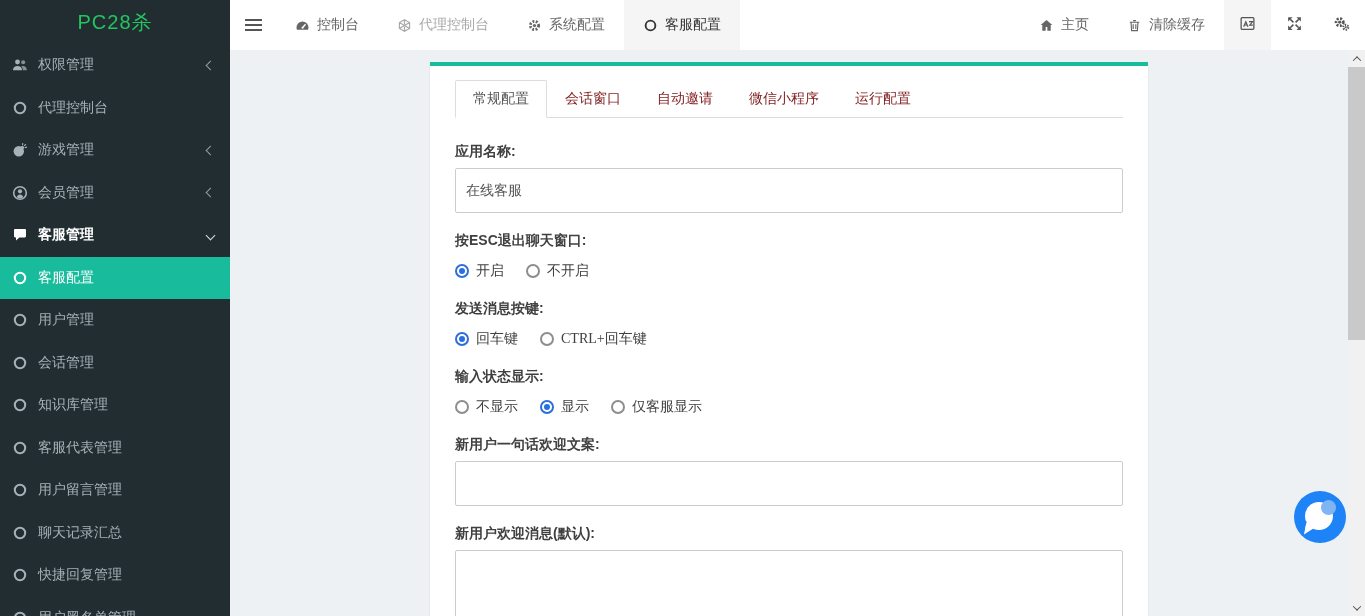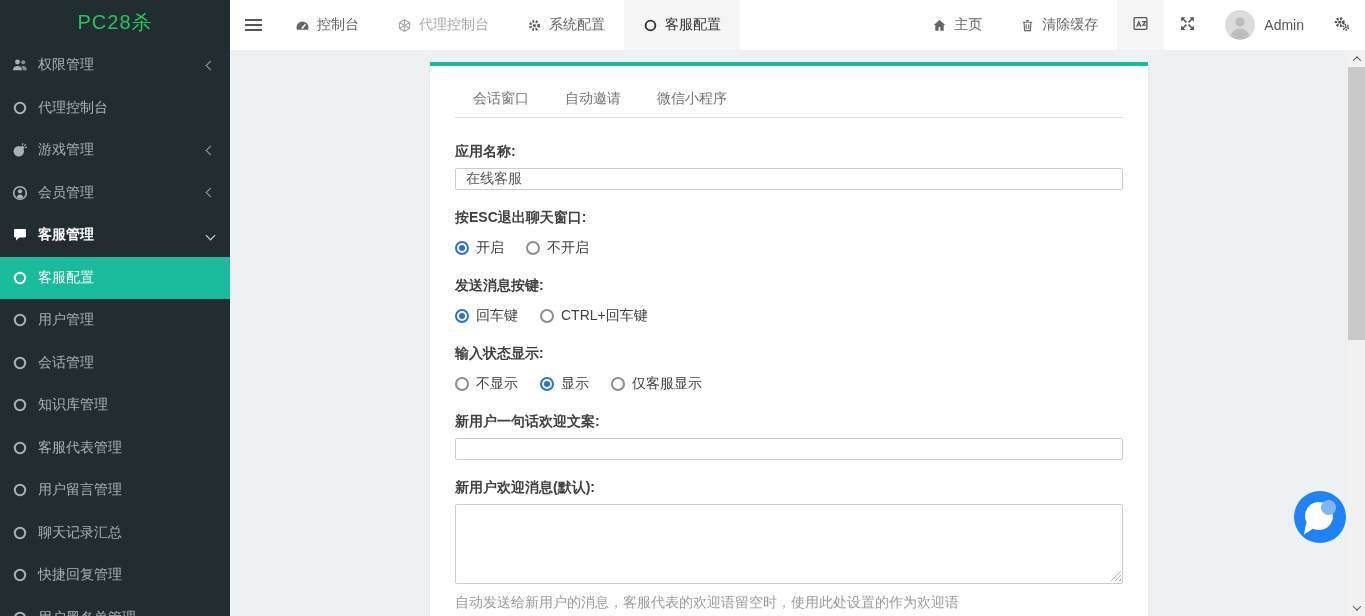--- a/index.html
+++ b/index.html
@@ -44,28 +44,28 @@
   .icon-btn.lightbg { background:#f5f5f5; }
   .user-chip { display:flex; align-items:center; padding:0 14px; cursor:pointer; color:#555; }
   .user-chip .avatar { width:30px; height:30px; margin-right:9px; }
   .user-chip .avatar svg { width:30px; height:30px; }
 
   
   .content { position:absolute; left:230px; top:50px; right:17px; bottom:0; background:#edf1f4; overflow:hidden; }
   .panel { width:718px; margin:12px auto 0; background:#fff; border-top:4px solid #17bc9b;
            box-shadow:0 1px 2px rgba(0,0,0,.08); padding:14px 25px 40px; }
   .tabs { display:flex; border-bottom:1px solid #ddd; }
-  .tab { padding:9px 17px; color:#737373; cursor:pointer; margin-bottom:-1px; border:1px solid transparent; }
+  .tab { padding:9px 17px; color:#7f1d1d; cursor:pointer; margin-bottom:-1px; border:1px solid transparent; }
   .tab.active { background:#fff; color:#555; border-color:#ddd; border-bottom-color:#fff; border-radius:2px 2px 0 0; }
   .form { padding-top:6px; }
   .field-label { font-weight:bold; color:#404040; margin-top:19px; line-height:16px; }
-  .text-input { display:block; width:100%; height:22px; margin-top:9px; border:1px solid #ccc; border-radius:2px;
+  .text-input { display:block; width:100%; height:45px; margin-top:9px; border:1px solid #ccc; border-radius:2px;
                 padding:0 10px; font-size:14px; color:#555; background:#fff; outline:none;
                 font-family:"Liberation Sans","DejaVu Sans",sans-serif; }
-  .radio-row { display:flex; align-items:center; margin-top:13px; height:20px; }
+  .radio-row { display:flex; align-items:center; margin-top:13px; height:20px;font-family:Liberation Serif, serif; }
   .radio-opt { display:flex; align-items:center; margin-right:22px; cursor:pointer; }
   .radio { width:14px; height:14px; border-radius:50%; border:2px solid #8d8d8d; background:#fff;
            margin-right:7px; position:relative; flex:0 0 14px; }
   .radio.checked { border-color:#2a6fdb; }
   .radio.checked::after { content:""; position:absolute; inset:2px; border-radius:50%; background:#2a6fdb; }
   .textarea { display:block; width:100%; height:80px; margin-top:9px; border:1px solid #ccc; border-radius:2px;
               padding:6px 10px; font-size:14px; color:#555; resize:none; outline:none; position:relative;
               font-family:"Liberation Sans","DejaVu Sans",sans-serif; }
   .ta-wrap { position:relative; }
   .ta-grip { position:absolute; right:2px; bottom:3px; width:11px; height:11px; pointer-events:none;
@@ -306,46 +306,40 @@
             <path d="M4.4 11l2-4.6 2 4.6M5.1 9.4h2.6" stroke="currentColor" stroke-width="1.1" fill="none"></path>
             <path d="M9.4 6.2h3.4l-2.7 3.4h2.9" stroke="currentColor" stroke-width="1.1" fill="none"></path>
           </svg></span>
     </div>
     <div class="icon-btn">
       <span><svg viewBox="0 0 16 16">
             <path d="M2 2h4.2L2 6.2zM14 2v4.2L9.8 2zM2 14V9.8L6.2 14zM14 14H9.8L14 9.8z" fill="currentColor"></path>
             <path d="M4 4l3 3M12 4L9 7M4 12l3-3M12 12L9 9" stroke="currentColor" stroke-width="1.5"></path>
           </svg></span>
     </div>
-    <div class="user-chip">
-      <span class="avatar"><svg viewBox="0 0 30 30">
-            <circle cx="15" cy="15" r="15" fill="#dcdcdc"></circle>
-            <circle cx="15" cy="12" r="4.6" fill="#bdbdbd"></circle>
-            <path d="M5.5 26a9.8 9.8 0 0 1 19 0 15 15 0 0 1-19 0z" fill="#bdbdbd"></path>
-          </svg></span>
-      <span>Admin</span>
-    </div>
     <div class="icon-btn">
       <span><svg viewBox="0 0 16 16">
             <circle cx="6.3" cy="6.8" r="3.4" fill="none" stroke="currentColor" stroke-width="2.6" stroke-dasharray="1.8 1.4"></circle>
             <circle cx="6.3" cy="6.8" r="1.4" fill="currentColor"></circle>
             <circle cx="12" cy="11.6" r="2.3" fill="none" stroke="currentColor" stroke-width="2" stroke-dasharray="1.3 1.1"></circle>
             <circle cx="12" cy="11.6" r=".9" fill="currentColor"></circle>
           </svg></span>
     </div>
   </div>
 </header>
 
 <main class="content">
   <section class="panel">
 
     <div class="tabs">
+      <div class="tab active"><span>常规配置</span></div>
       <div class="tab"><span>会话窗口</span></div>
       <div class="tab"><span>自动邀请</span></div>
       <div class="tab"><span>微信小程序</span></div>
+      <div class="tab"><span>运行配置</span></div>
     </div>
 
     <div class="form">
 
       <div class="field-label">应用名称:</div>
       <input class="text-input" type="text" value="在线客服" style="">
 
       <div class="field-label">按ESC退出聊天窗口:</div>
       <div class="radio-row">
         <span class="radio-opt">

